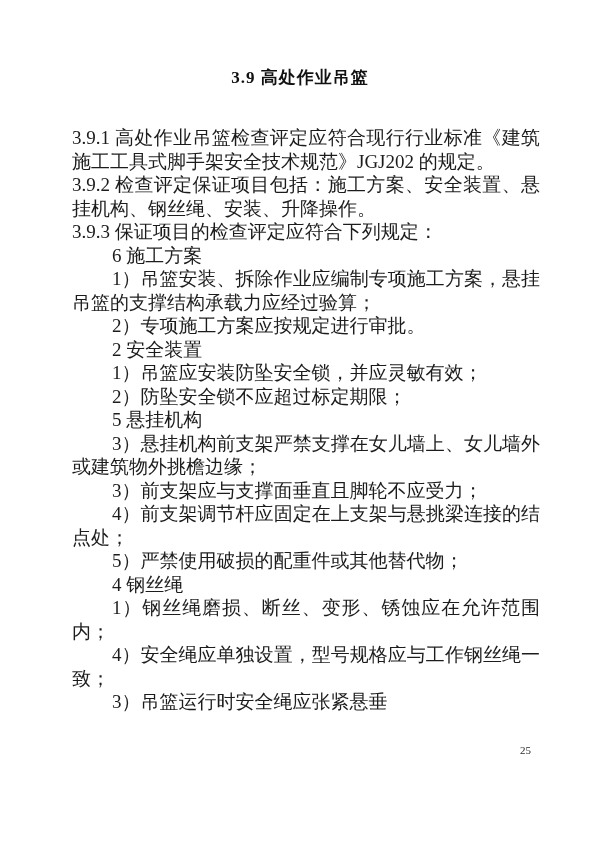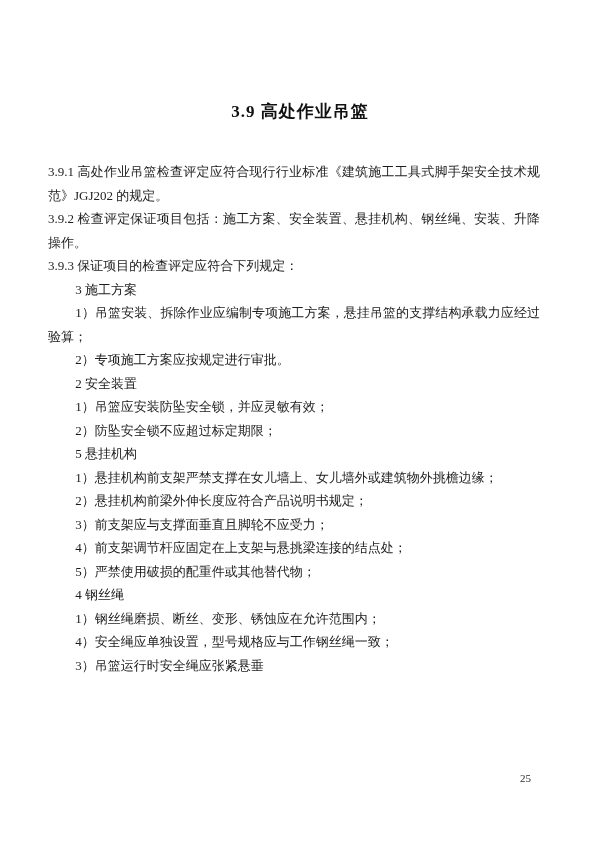--- a/index.html
+++ b/index.html
@@ -15,71 +15,70 @@
   .page {
     position: relative;
     width: 600px;
     height: 848px;
     background: #ffffff;
     color: #1a1a1a;
     overflow: hidden;
   }
   .doc-title {
     margin: 0;
-    padding-top: 100px;
+    padding-top: 66px;
     text-align: center;
     font-size: 17px;
     font-weight: bold;
     letter-spacing: 1px;
     color: #111111;
   }
   .content {
-    margin: 37px 60px 0 48px;
-    font-size: 13px;
+    margin: 37px 60px 0 72px;
+    font-size: 19px;
     line-height: 23.5px;
     text-align: justify;
     text-justify: inter-ideograph;
     color: #1c1c1c;
   }
   .para {
     margin: 0;
     padding: 0;
   }
   .indent {
     text-indent: 2.1em;
   }
   .page-number {
     position: absolute;
-    top: 772px;
+    top: 744px;
     left: 520px;
     font-size: 11px;
     color: #2a2a2a;
     font-family: Liberation Serif, serif;
   }
 </style>
 </head>
 <body>
 
 <div class="page">
 
   <h1 class="doc-title">3.9 高处作业吊篮</h1>
 
   <div class="content">
     <p class="para">3.9.1 高处作业吊篮检查评定应符合现行行业标准《建筑施工工具式脚手架安全技术规范》JGJ202 的规定。</p>
     <p class="para">3.9.2 检查评定保证项目包括：施工方案、安全装置、悬挂机构、钢丝绳、安装、升降操作。</p>
     <p class="para">3.9.3 保证项目的检查评定应符合下列规定：</p>
-    <p class="para indent">3 施工方案</p>
+    <p class="para indent">6 施工方案</p>
     <p class="para indent">1）吊篮安装、拆除作业应编制专项施工方案，悬挂吊篮的支撑结构承载力应经过验算；</p>
     <p class="para indent">2）专项施工方案应按规定进行审批。</p>
     <p class="para indent">2 安全装置</p>
     <p class="para indent">1）吊篮应安装防坠安全锁，并应灵敏有效；</p>
     <p class="para indent">2）防坠安全锁不应超过标定期限；</p>
     <p class="para indent">5 悬挂机构</p>
-    <p class="para indent">1）悬挂机构前支架严禁支撑在女儿墙上、女儿墙外或建筑物外挑檐边缘；</p>
-    <p class="para indent">2）悬挂机构前梁外伸长度应符合产品说明书规定；</p>
+    <p class="para indent">3）悬挂机构前支架严禁支撑在女儿墙上、女儿墙外或建筑物外挑檐边缘；</p>
     <p class="para indent">3）前支架应与支撑面垂直且脚轮不应受力；</p>
     <p class="para indent">4）前支架调节杆应固定在上支架与悬挑梁连接的结点处；</p>
     <p class="para indent">5）严禁使用破损的配重件或其他替代物；</p>
     <p class="para indent">4 钢丝绳</p>
     <p class="para indent">1）钢丝绳磨损、断丝、变形、锈蚀应在允许范围内；</p>
     <p class="para indent">4）安全绳应单独设置，型号规格应与工作钢丝绳一致；</p>
     <p class="para indent">3）吊篮运行时安全绳应张紧悬垂</p>
   </div>
 
   <div class="page-number">25</div>

